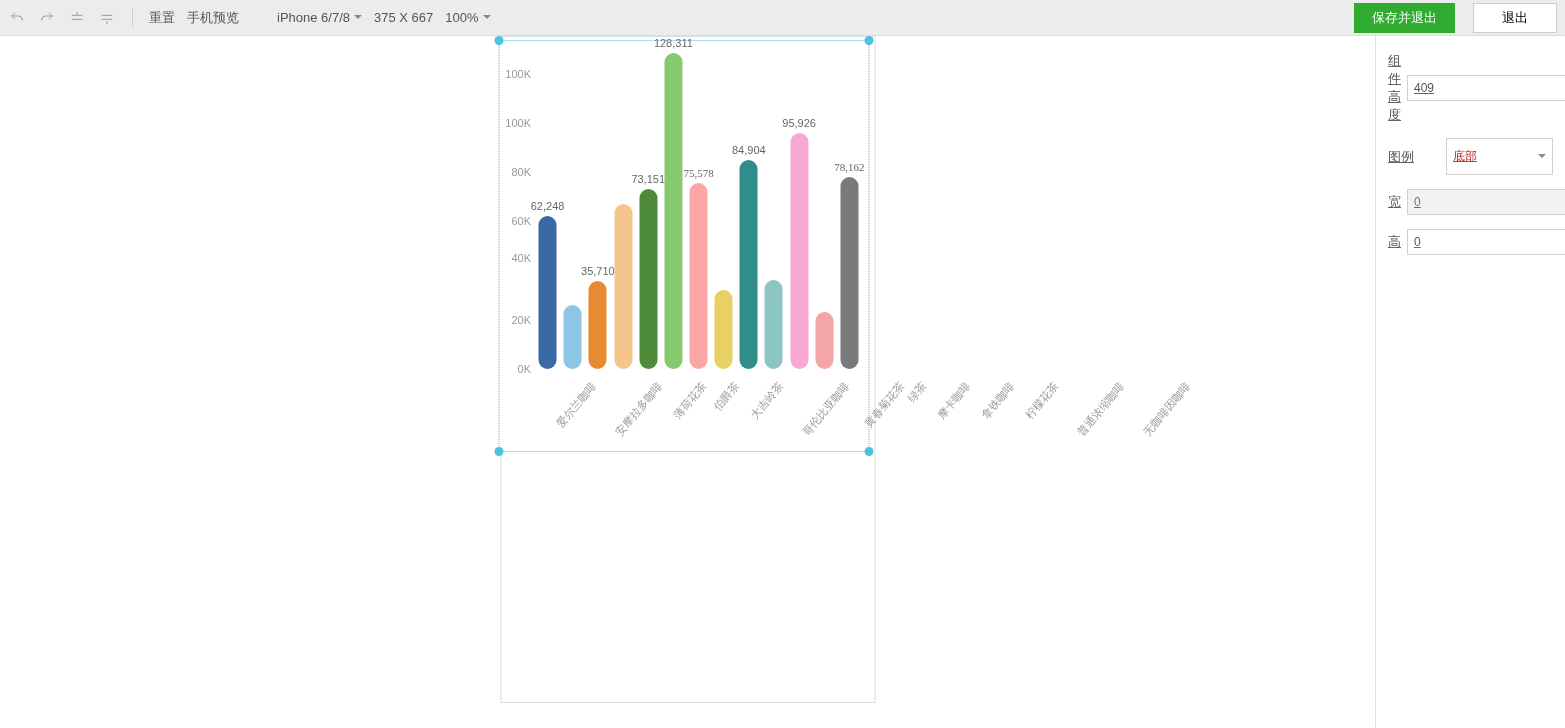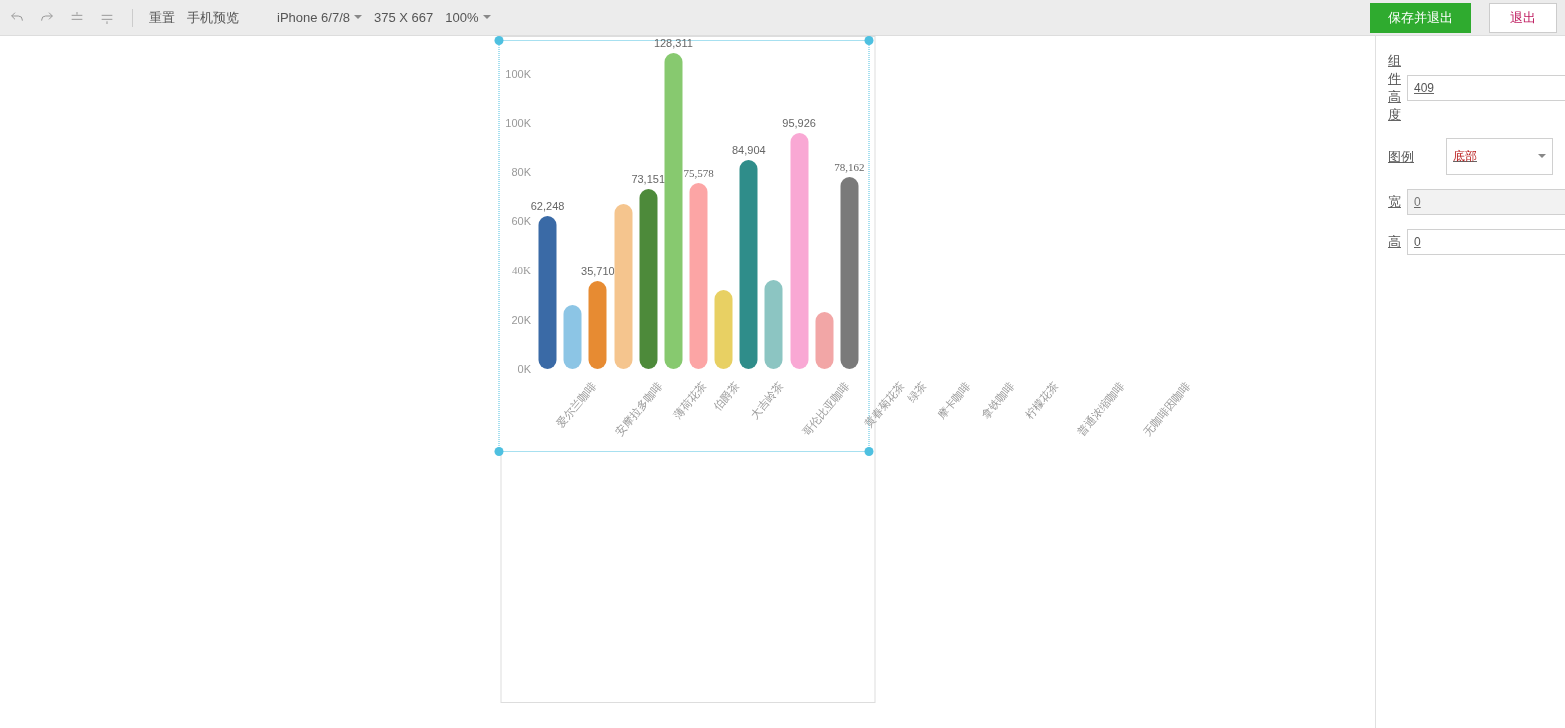--- a/index.html
+++ b/index.html
@@ -16,21 +16,21 @@
   }
   .toolbar-left { display: flex; align-items: center; gap: 12px; flex: 1; }
   .toolbar-right { display: flex; align-items: center; gap: 18px; }
   .tb-icon { width: 18px; height: 18px; display: inline-flex; align-items: center; justify-content: center; color: #999; cursor: pointer; }
   .tb-icon svg { width: 16px; height: 16px; stroke: #999; fill: none; stroke-width: 1.5; }
   .tb-sep { width: 1px; height: 18px; background: #ccc; margin: 0 4px; }
   .tb-text { color: #555; cursor: pointer; font-size: 13px; }
   .tb-dropdown { color: #555; cursor: pointer; font-size: 13px; display: inline-flex; align-items: center; gap: 4px; }
   .tb-dropdown::after { content: ""; border: 4px solid transparent; border-top-color: #888; margin-top: 2px; }
   .btn-save { background: #2fab2f; color: #fff; border: none; padding: 6px 18px; font-size: 13px; cursor: pointer; }
-  .btn-exit { background: #fff; color: #be185d; border: 1px solid #ccc; padding: 5px 20px; font-size: 13px; cursor: pointer; }
+  .btn-exit { background: #fff; color: #000000; border: 1px solid #ccc; padding: 5px 28px; font-size: 13px; cursor: pointer; }
   
   
   .main { display: flex; height: calc(100vh - 36px); }
   .canvas-area { flex: 1; position: relative; overflow: auto; background: #fff; }
   .sidebar { width: 190px; border-left: 1px solid #e0e0e0; background: #fff; padding: 16px 12px; text-decoration: underline; }
   
   
   .phone-frame {
     position: absolute;
     left: 50%;
@@ -129,21 +129,21 @@
     <div class="phone-frame">
       <div class="chart-box">
         <div class="sel-handle h-tl"></div>
         <div class="sel-handle h-tr"></div>
         <div class="sel-handle h-bl"></div>
         <div class="sel-handle h-br"></div>
         <div class="chart-inner">
           <div class="plot" id="plot">
               <div class="y-tick" style="top: 320px;">0K</div>
               <div class="y-tick" style="top: 270.769px;">20K</div>
-              <div class="y-tick" style="top: 221px; font-family: Liberation Serif, serif;">40K</div>
+              <div class="y-tick" style="top: 209px;">40K</div>
               <div class="y-tick" style="top: 172.308px;">60K</div>
               <div class="y-tick" style="top: 123.077px;">80K</div>
               <div class="y-tick" style="top: 73.8462px;">100K</div>
               <div class="y-tick" style="top: 24.6154px;">100K</div>
               <div class="bars">
                 <div class="bar-wrap">
                   <div class="bar" style="height: 153.226px; background: rgb(58, 106, 166);">
                     <div class="bar-label">62,248</div>
                   </div>
                 </div>

